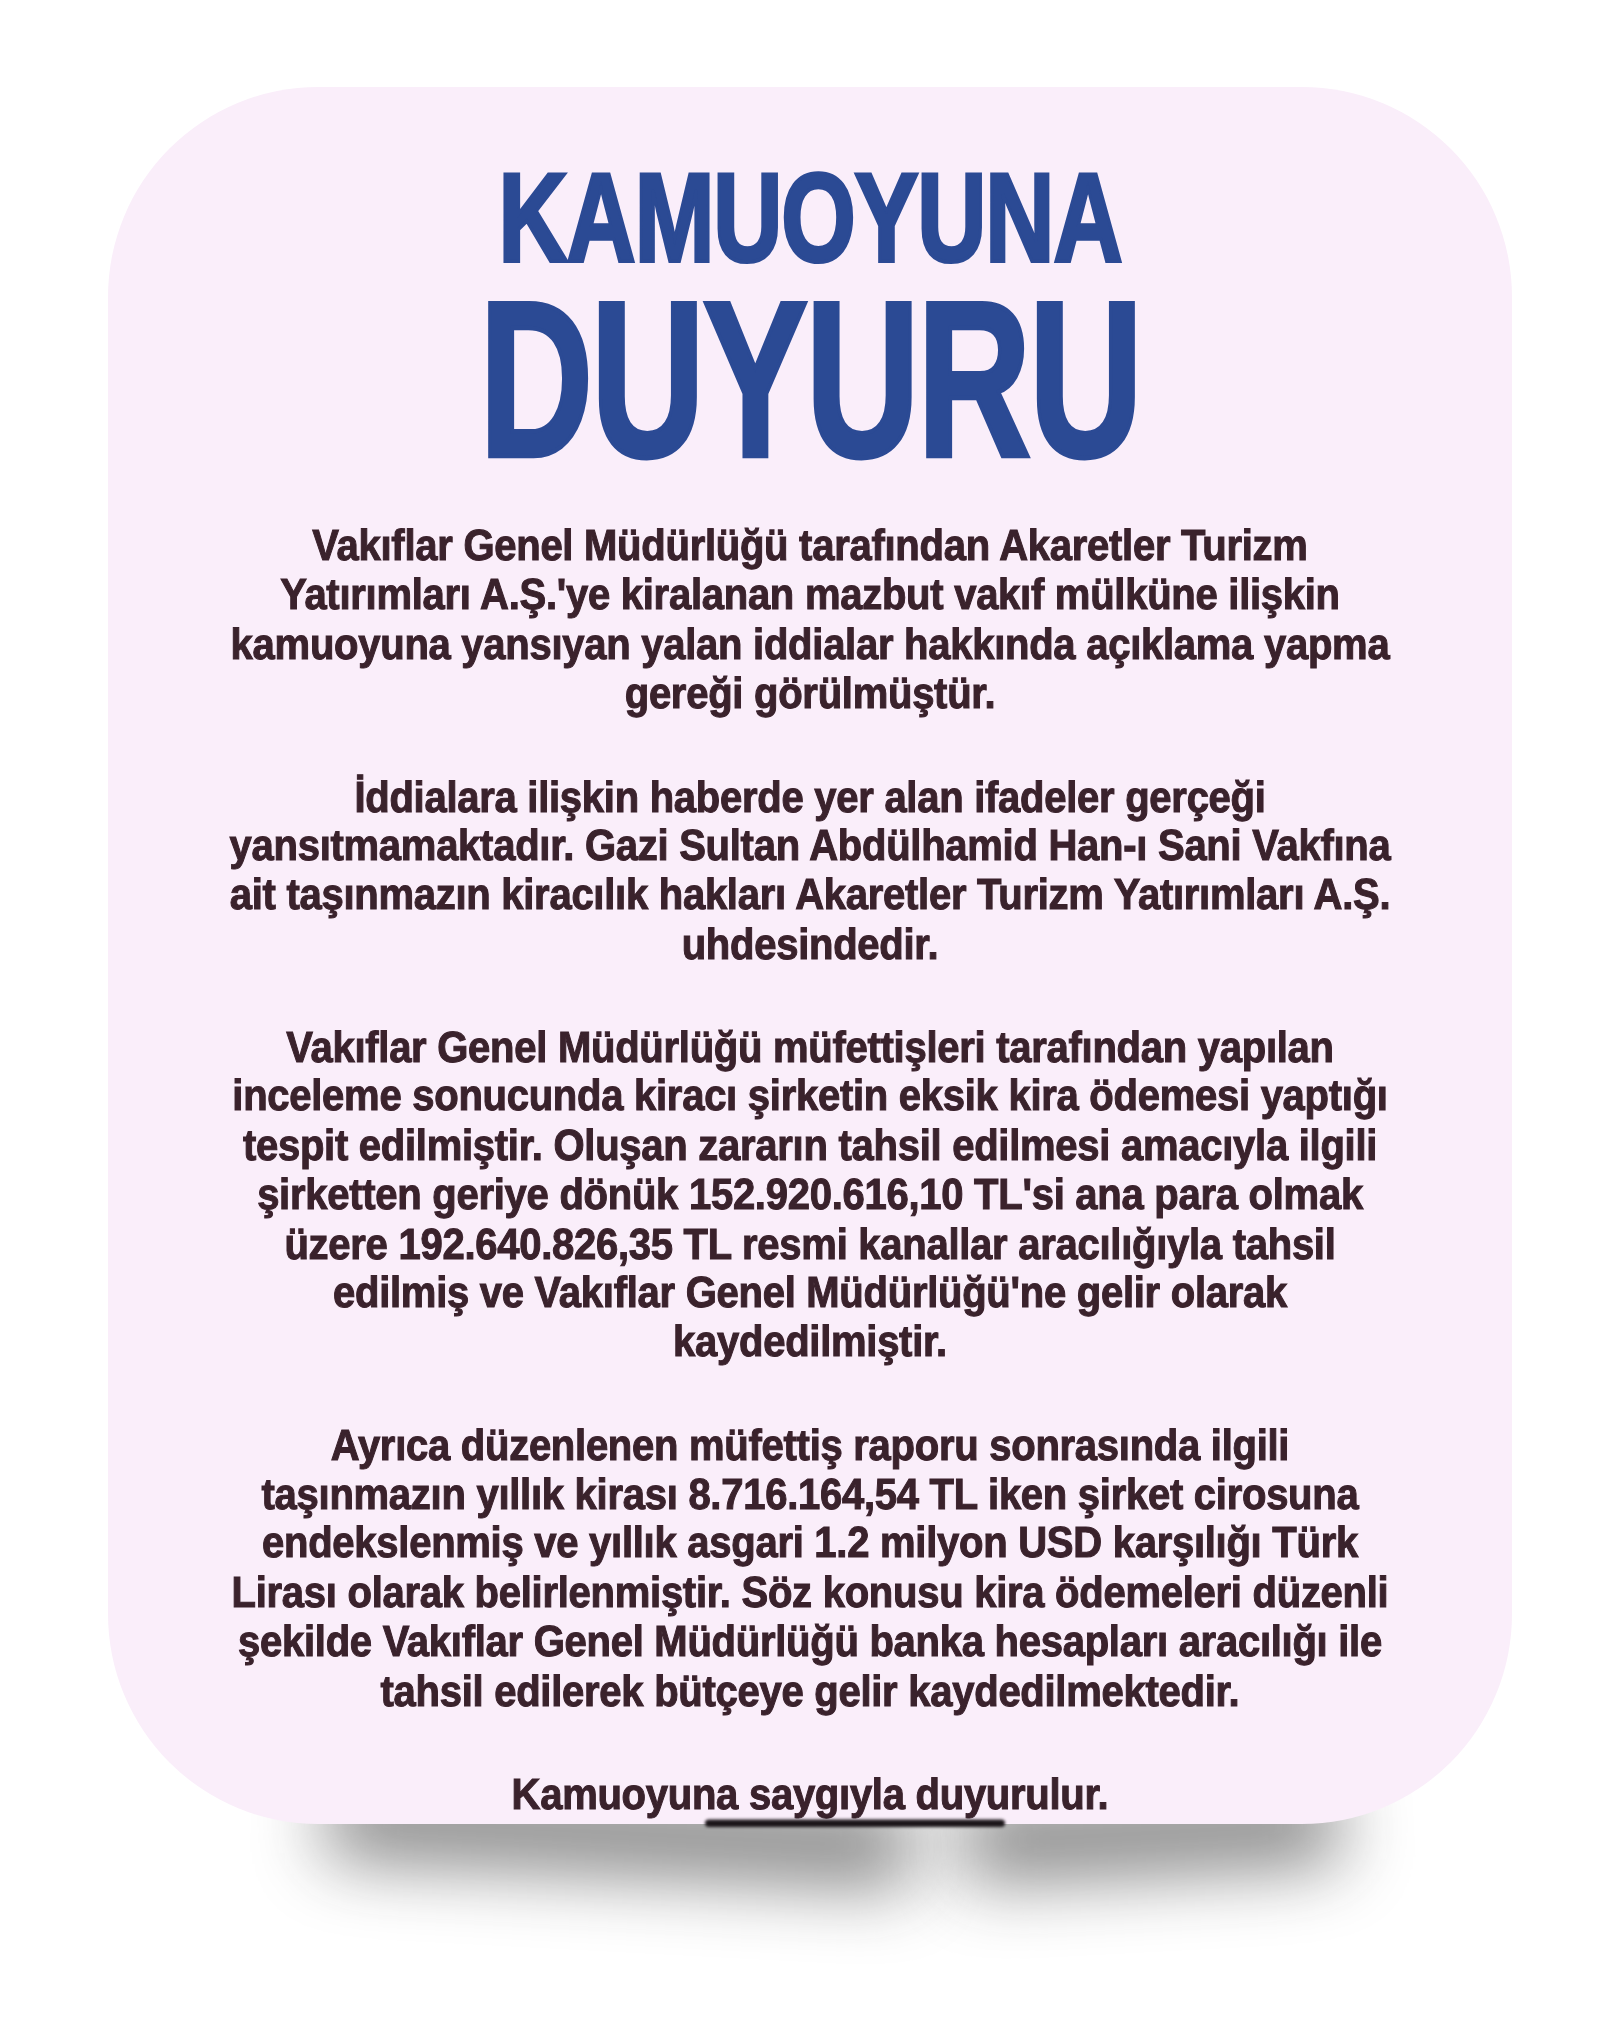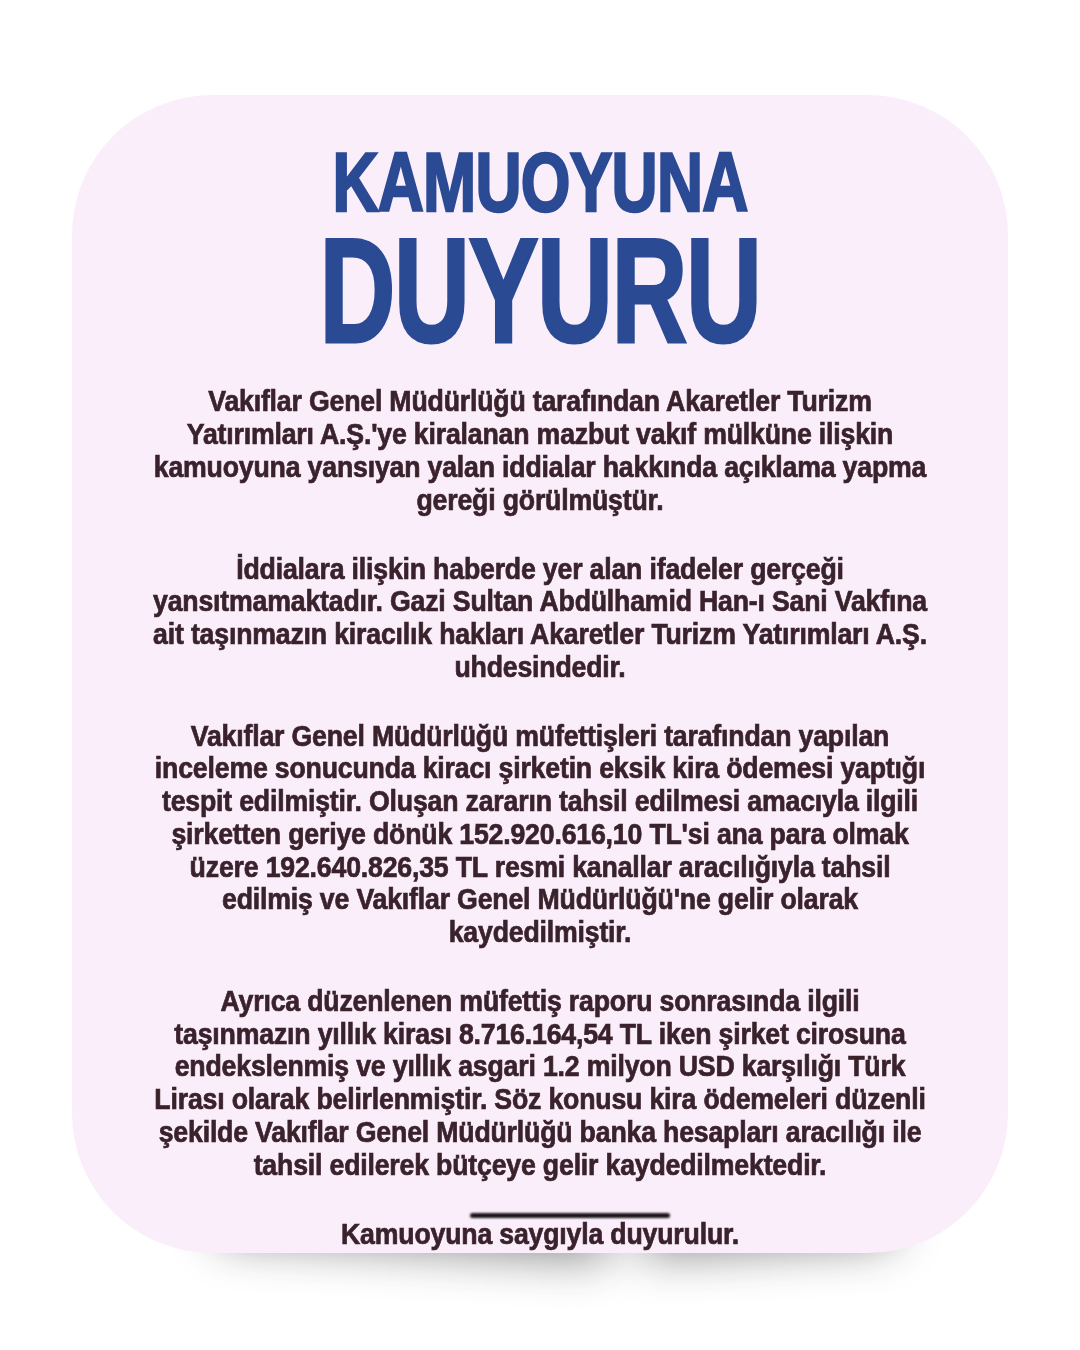--- a/index.html
+++ b/index.html
@@ -20,21 +20,20 @@
   .card {
     position: absolute;
     left: 72px;
     top: 58px;
     width: 936px;
     height: 1158px;
     background: var(--card-background, #faeefa);
     border-radius: 140px;
     z-index: 2;
     text-align: center;
-    margin-top: 37px;
   }
   .title {
     margin: 46px 0 26px 0;
     color: var(--title-blue, #2b4a94);
     font-weight: bold;
   }
   .title-line-1 {
     display: block;
     font-size: 84px;
     line-height: 0.98;

